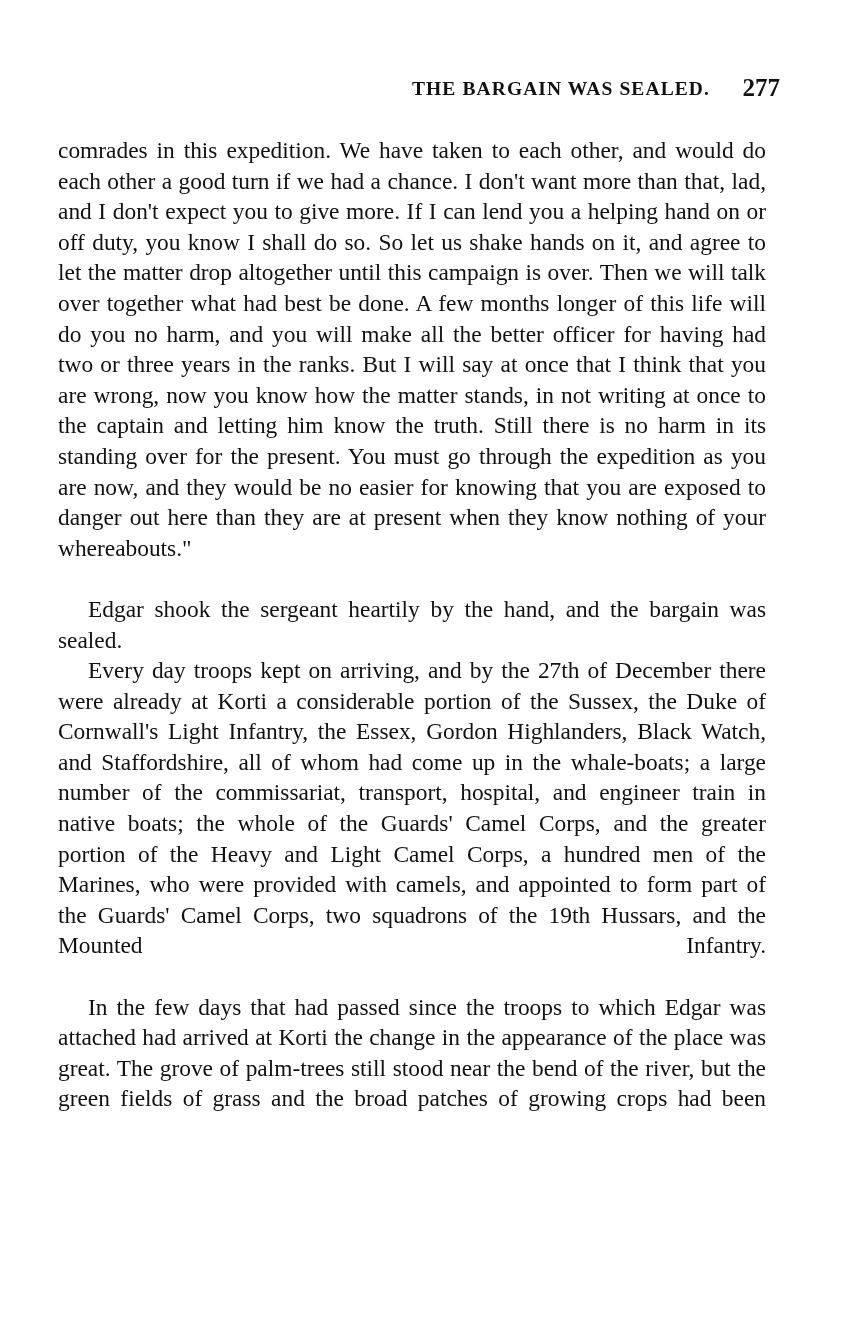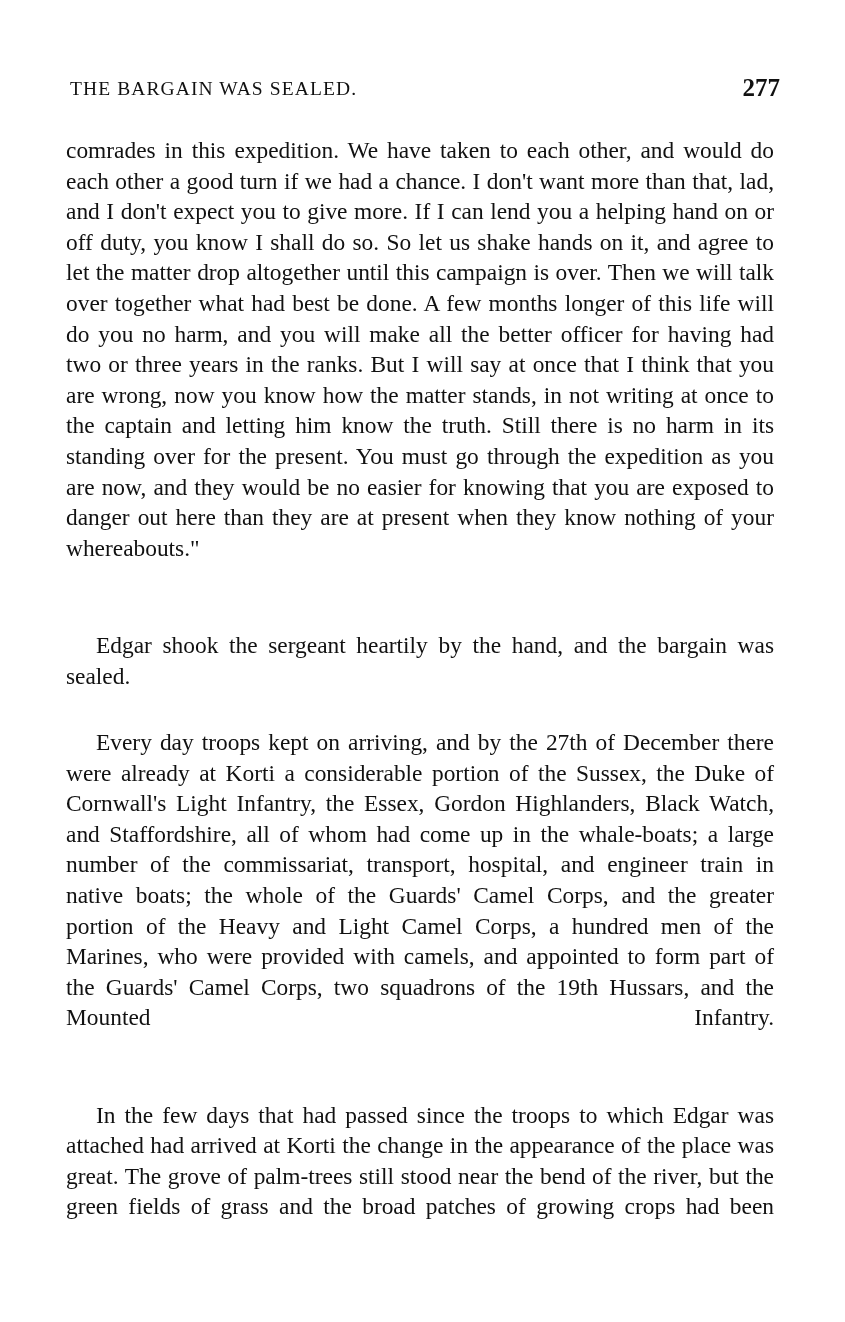--- a/index.html
+++ b/index.html
@@ -28,54 +28,53 @@
     left: 70px;
     top: 78px;
     width: 710px;
     height: 30px;
   }
   .running-head {
     position: absolute;
     left: 0;
     top: 0;
     width: 640px;
-    text-align: left;
+    text-align: right;
     font-size: 19.5px;
-    font-weight: normal;
+    font-weight: bold;
     letter-spacing: 1.1px;
     font-family: "Liberation Serif", serif;
     white-space: nowrap;
   }
   .folio {
     position: absolute;
     right: 0;
     top: -4px;
     font-size: 25px;
     font-weight: bold;
     font-family: "Liberation Serif", serif;
   }
   .body-text {
     position: absolute;
-    left: 66px;
+    left: 58px;
     top: 135px;
     width: 708px;
   }
   p.para {
     margin: 0;
     font-size: 23.4px;
     line-height: 30.6px;
     text-align: justify;
     text-justify: inter-word;
     font-family: "Liberation Serif", serif;
     hyphens: none;
     word-spacing: 0.2px;
   }
   p.indent {
     text-indent: 30px;
-    margin-top: 36px;
   }
   
   p.full-justify::after {
     content: "";
     display: inline-block;
     width: 100%;
   }
 </style>
 </head>
 <body>

